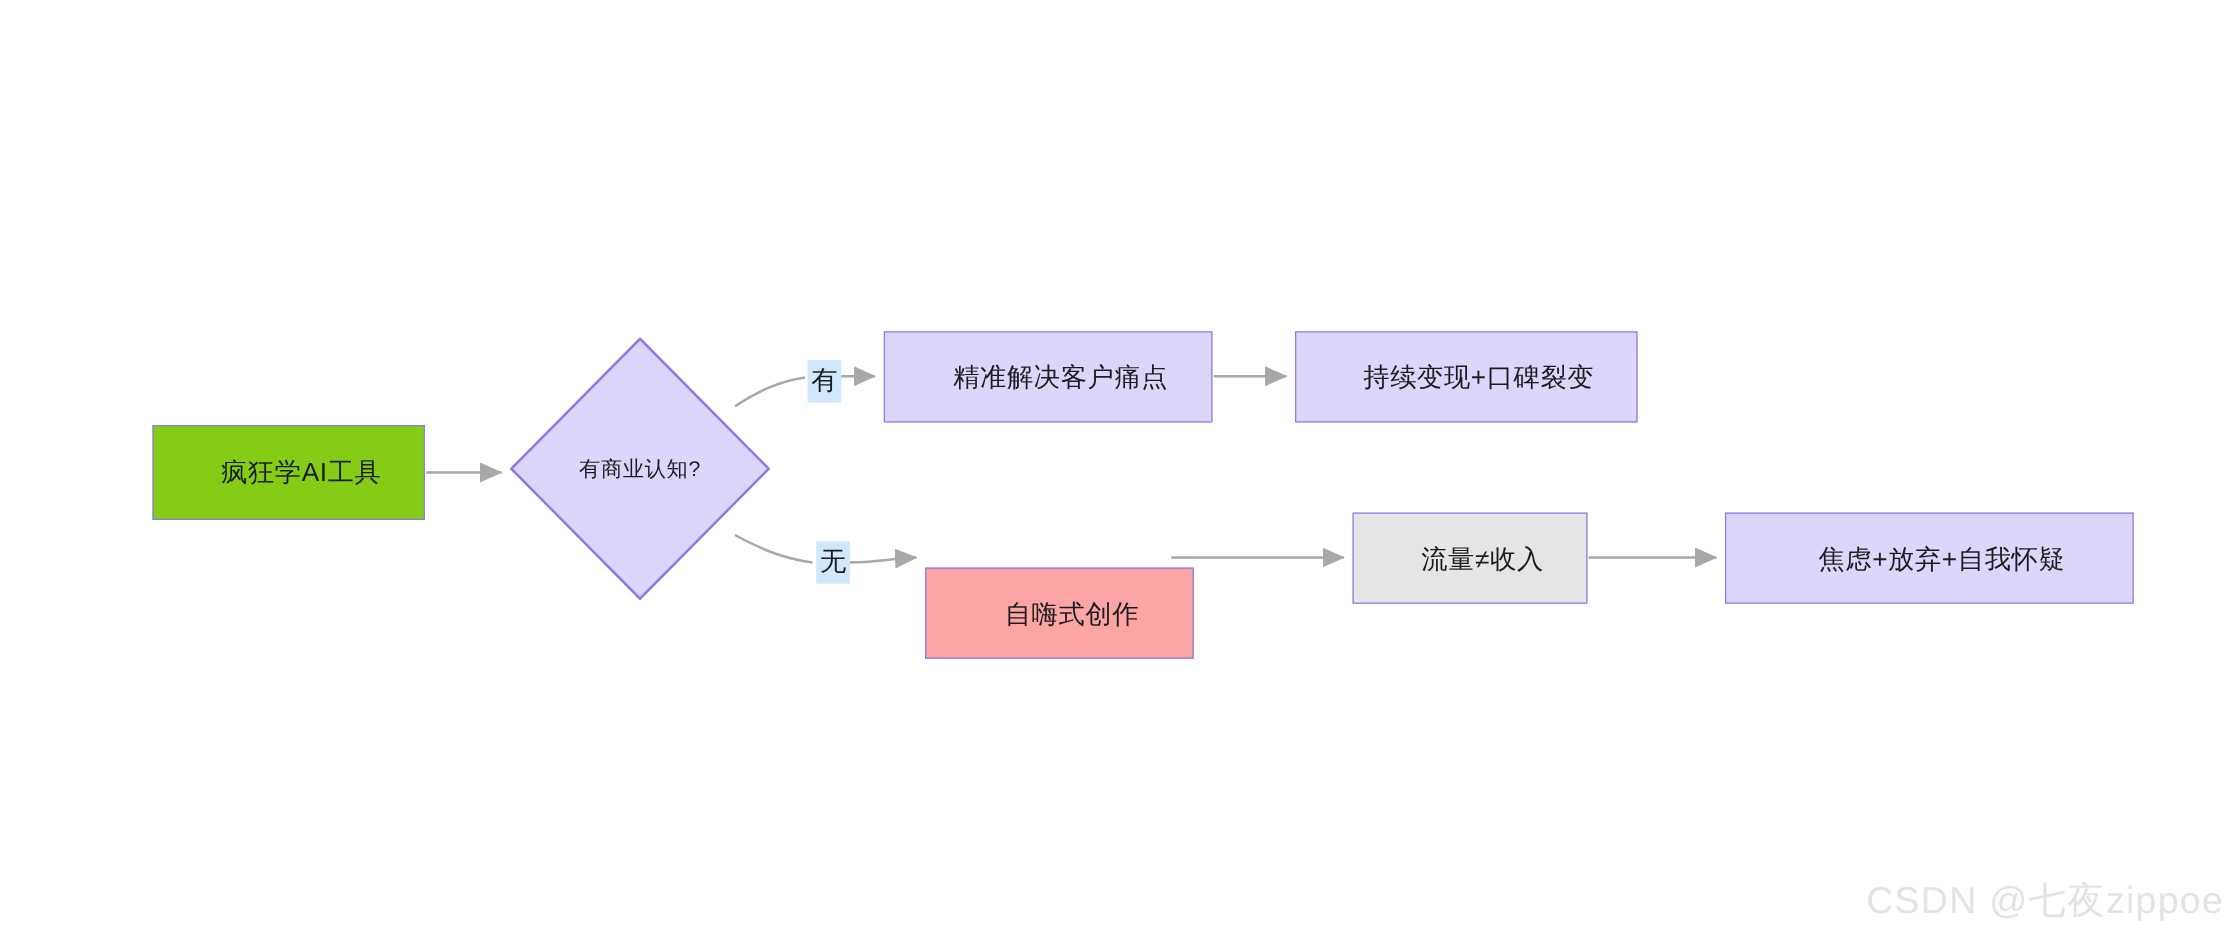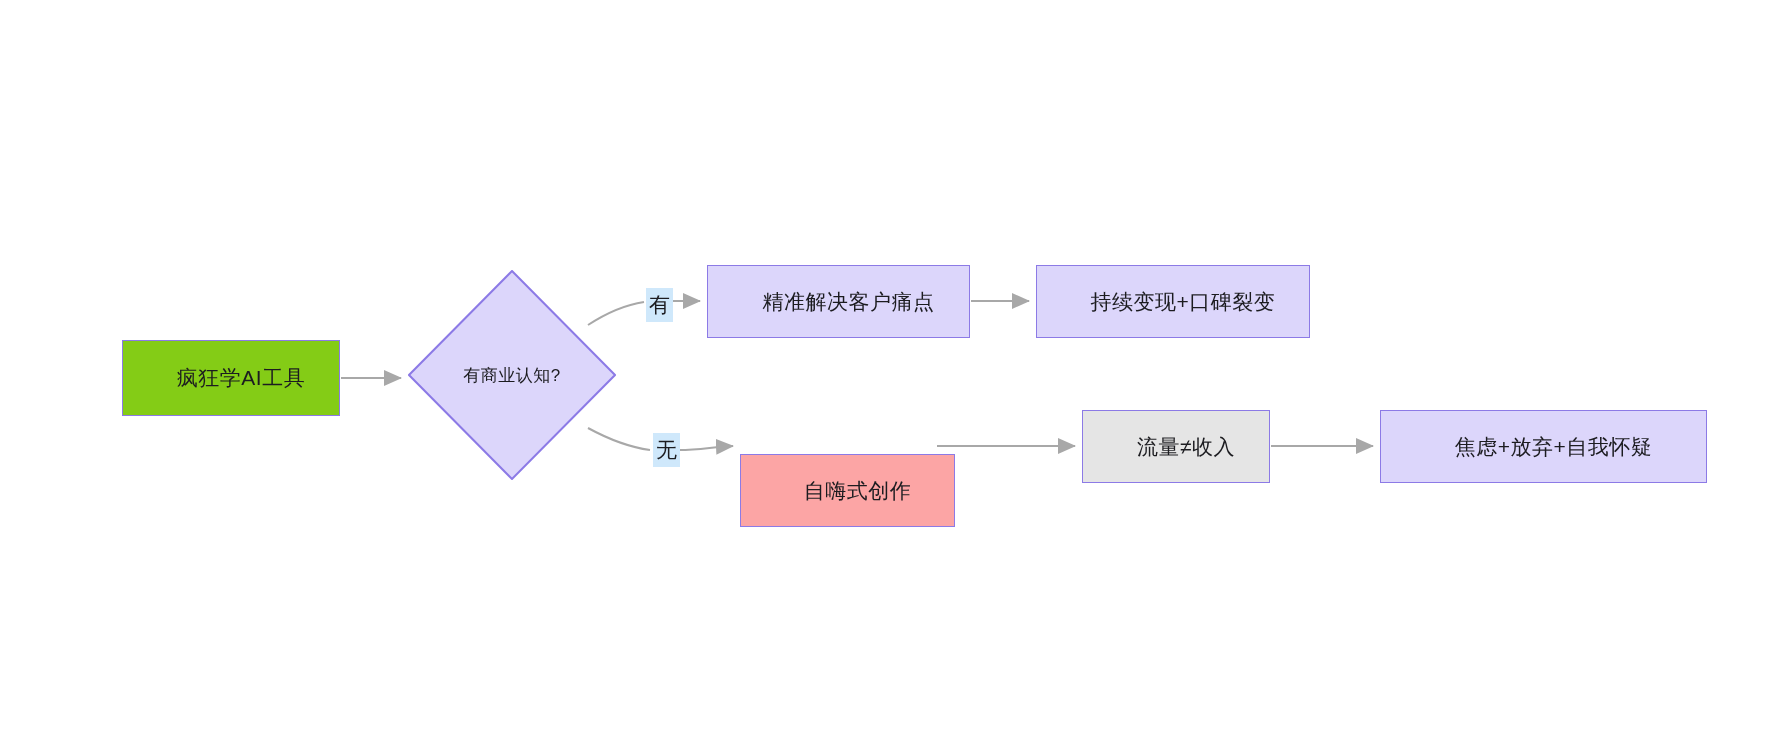--- a/index.html
+++ b/index.html
@@ -134,14 +134,15 @@
   <div class="node" style="left: 1082px; top: 410px; width: 188px; height: 73px; background: #e5e5e5; border-color: rgb(140, 122, 230); color: rgb(28, 28, 32);">
     <span>流量≠收入</span>
   </div>
   <div class="node" style="left: 1380px; top: 410px; width: 327px; height: 73px; background: rgb(220, 214, 251); border-color: rgb(140, 122, 230); color: rgb(28, 28, 32);">
     <span>焦虑+放弃+自我怀疑</span>
   </div>
 
   <div class="edge-label" style="left: 646px; top: 288px; background: rgb(207, 232, 251); color: rgb(28, 28, 32);">有</div>
   <div class="edge-label" style="left: 653px; top: 433px; background: rgb(207, 232, 251); color: rgb(28, 28, 32);">无</div>
 
+  <div class="watermark" style="left: 1493px; top: 700px; color: rgb(227, 227, 227);">CSDN @七夜zippoe</div>
 
 </div>
 
 </body></html>

